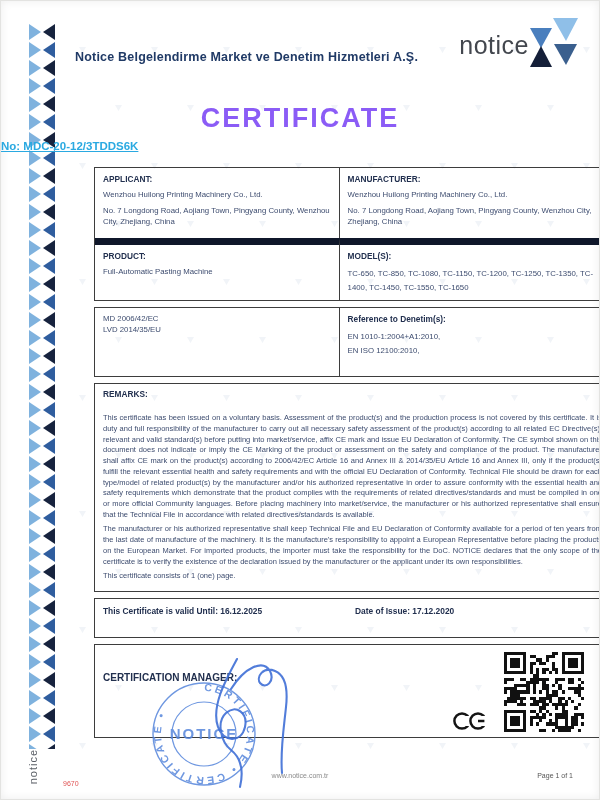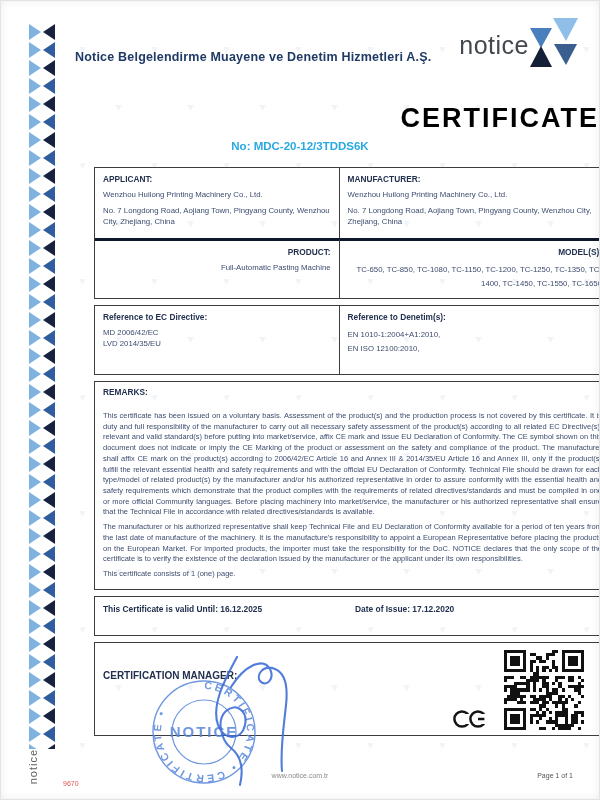--- a/index.html
+++ b/index.html
@@ -7,28 +7,28 @@
     position:relative;width:600px;height:800px;overflow:hidden;background:#fff;
     font-family:"Liberation Sans",sans-serif;
     box-shadow:inset 0 0 10px rgba(0,0,0,.07);
     border:1px solid #e3e3e1;box-sizing:border-box;
   }
   .wm{position:absolute;left:0;top:0;z-index:0;pointer-events:none;}
   .strip{position:absolute;left:28px;top:22px;z-index:1;}
   .company{position:absolute;left:74px;top:49px;z-index:2;font-size:12.5px;font-weight:bold;color:#203a66;letter-spacing:.2px;}
   .logo{position:absolute;right:20px;top:16px;z-index:2;display:flex;align-items:center;}
   .logo-text{font-size:25px;color:#43474e;letter-spacing:.5px;margin-top:4px;}
-  .title{position:absolute;left:0;width:100%;top:102px;z-index:2;text-align:right;font-size:27px;font-weight:bold;letter-spacing:2px;color:#000000;}
-  .cert-no{position:absolute;left:0;width:100%;top:139px;z-index:2;text-align:center;font-size:11.5px;font-weight:bold;color:#2aa9e1;}
+  .title{position:absolute;left:0;width:100%;top:102px;z-index:2;text-align:center;font-size:27px;font-weight:bold;letter-spacing:2px;color:#8b5cf6;}
+  .cert-no{position:absolute;left:0;width:100%;top:139px;z-index:2;text-align:left;font-size:11.5px;font-weight:bold;color:#2aa9e1;text-decoration:underline;}
   .content{position:absolute;left:57px;top:166px;width:517px;z-index:2;color:#3d4c6f;padding-left:36px;}
   .box{border:1px solid #3d3d3d;margin-bottom:6px;background:transparent;}
   .grid2{display:grid;grid-template-columns:47.3% 52.7%;}
   .cell{padding:6px 8px;box-sizing:border-box;}
   .cell.c2{border-left:1px solid #3d3d3d;}
-  .cell.r2{border-top:3px solid #0f172a;text-align:right;}
+  .cell.r2{border-top:7px solid #0f172a;}
   .cell.r1{min-height:70px;}
   .cell.pr{min-height:60px;}
   .refs .cell{min-height:68px;}
   .lbl{font-size:8.3px;font-weight:bold;color:#22304f;margin-bottom:6px;}
   .val{font-size:7.8px;line-height:1.4;color:#3d4c6f;}
   .val.nm{margin-bottom:5px;}
   .val.sp{line-height:1.75;}
   .remarks{padding:5px 8px;}
   .remarks .lbl{margin-bottom:14px;}
   .remarks p{margin:4px 0;font-size:7.5px;line-height:1.43;text-align:justify;color:#3d4c6f;}
@@ -231,21 +231,21 @@
       <polygon points="0,667 12,675 0,683" fill="#7fb2de"></polygon>
       <polygon points="26,667 14,675 26,683" fill="#2f5d9e"></polygon>
       <polygon points="0,685 12,693 0,701" fill="#7fb2de"></polygon>
       <polygon points="26,685 14,693 26,701" fill="#17233e"></polygon>
       <polygon points="0,703 12,711 0,719" fill="#7fb2de"></polygon>
       <polygon points="26,703 14,711 26,719" fill="#2f5d9e"></polygon>
       <polygon points="0,721 12,729 0,737" fill="#7fb2de"></polygon>
       <polygon points="26,721 14,729 26,737" fill="#17233e"></polygon>
     </svg>
 
-  <div class="company">Notice Belgelendirme Muayene ve Denetim Hizmetleri A.Ş.</div>
+  <div class="company">Notice Belgelendirme Market ve Denetim Hizmetleri A.Ş.</div>
 
   <div class="logo">
     <span class="logo-text">notice</span>
     <svg width="50" height="52" viewBox="0 0 50 52">
       <polygon points="1,11 23,11 12,31" fill="#4a7fbe"></polygon>
       <polygon points="24,1 49,1 37,24" fill="#8fbfe8"></polygon>
       <polygon points="1,50 23,50 12,29" fill="#141f38"></polygon>
       <polygon points="25,27 48,27 37,48" fill="#3a5f8e"></polygon>
     </svg>
   </div>
@@ -271,21 +271,20 @@
         <div class="val">Full-Automatic Pasting Machine</div>
       </div>
       <div class="cell pr r2 c2">
         <div class="lbl">MODEL(S):</div>
         <div class="val sp">TC-650, TC-850, TC-1080, TC-1150, TC-1200, TC-1250, TC-1350, TC-1400, TC-1450, TC-1550, TC-1650</div>
       </div>
     </div>
 
     <div class="box grid2 refs">
       <div class="cell">
-        <div class="lbl">Reference to EC Directive:</div>
         <div class="val">MD 2006/42/EC</div>
         <div class="val">LVD 2014/35/EU</div>
       </div>
       <div class="cell c2">
         <div class="lbl">Reference to Denetim(s):</div>
         <div class="val sp">EN 1010-1:2004+A1:2010,</div>
         <div class="val sp">EN ISO 12100:2010,</div>
       </div>
     </div>
 

